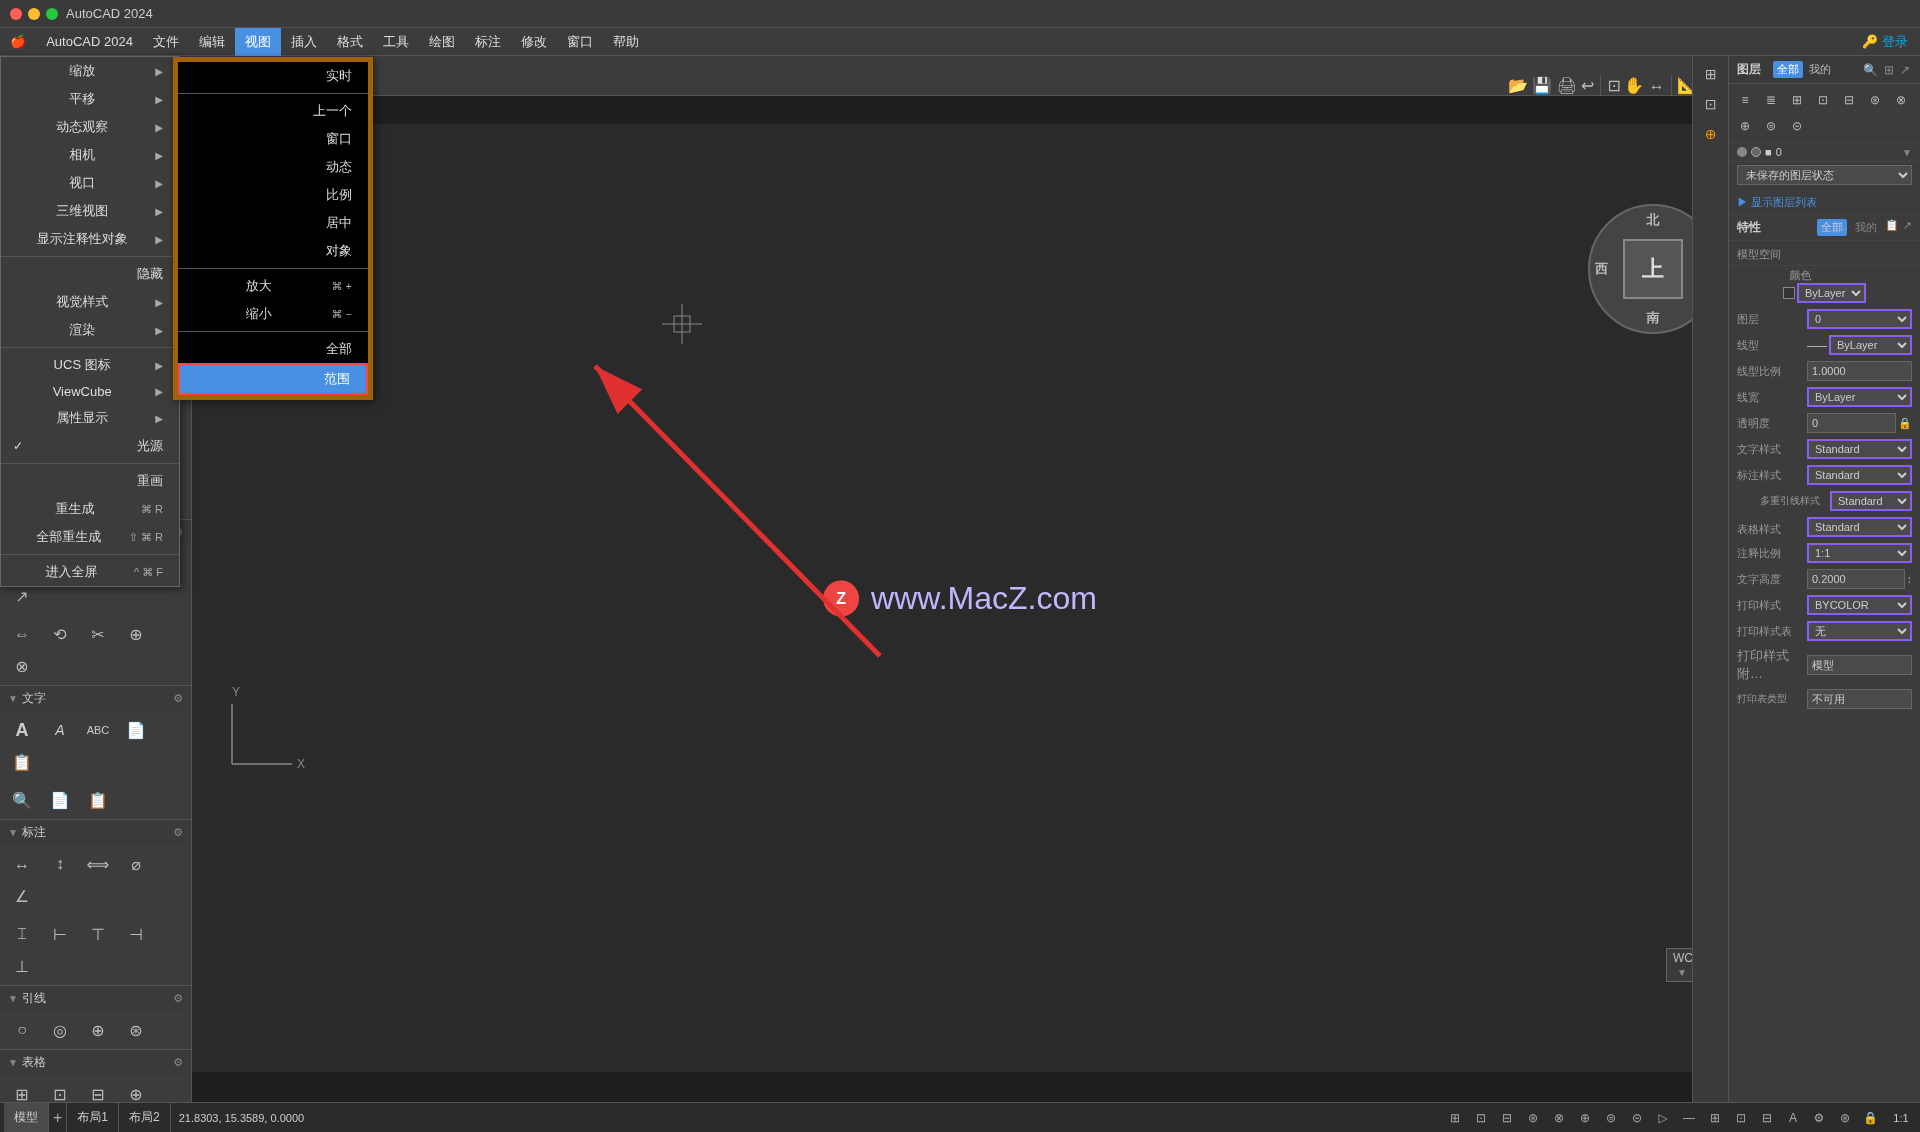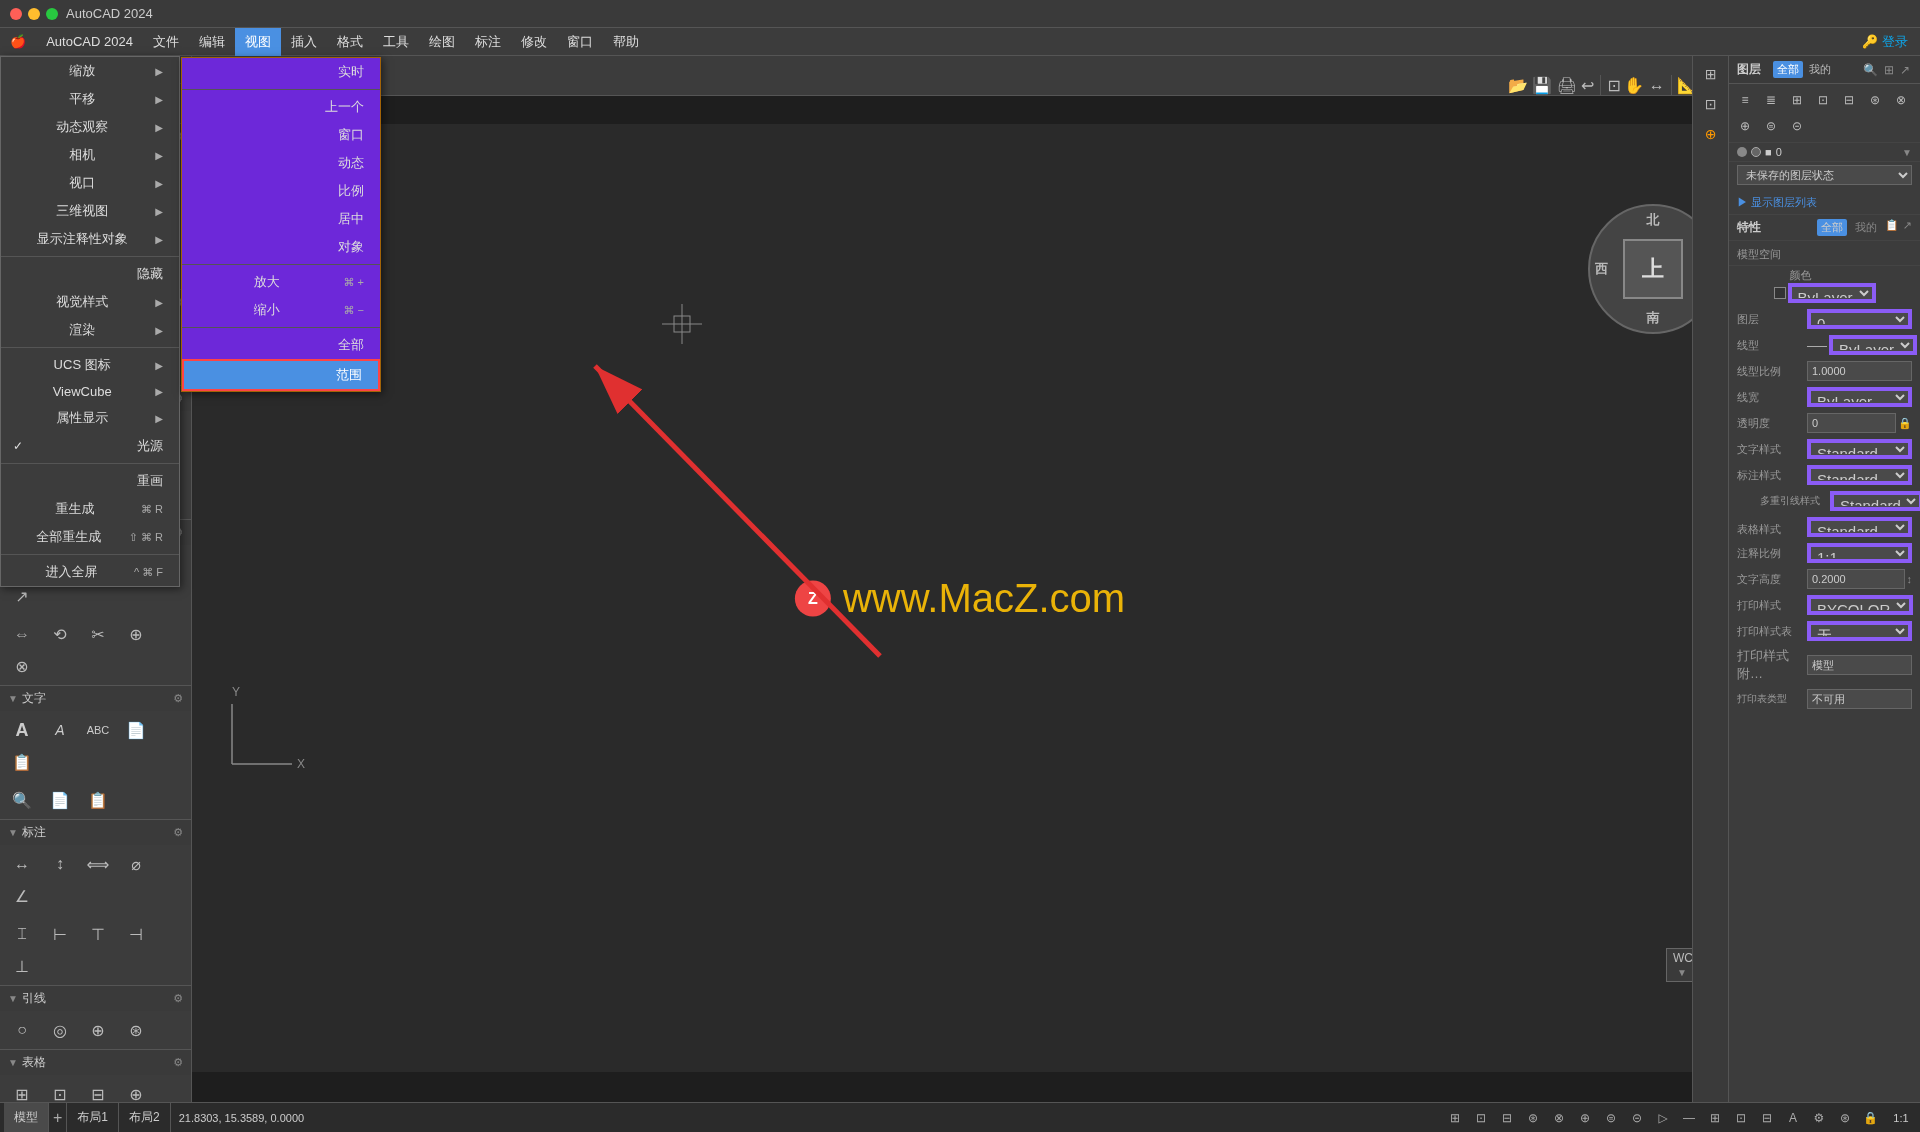--- a/index.html
+++ b/index.html
@@ -64,21 +64,21 @@
     }
     .watermark {
       position: absolute; top: 50%; left: 50%; transform: translate(-50%, -50%);
       display: flex; align-items: center; gap: 12px;
     }
     .watermark-logo {
       width: 36px; height: 36px; background: #e44; border-radius: 50%;
       display: flex; align-items: center; justify-content: center;
       color: white; font-weight: bold; font-size: 16px;
     }
-    .watermark-text { color: #eab308; font-size: 40px; font-weight: 300; }
+    .watermark-text { color: #c4b5fd; font-size: 32px; font-weight: 300; }
 
     
     .compass {
       position: absolute; top: 80px; right: 10px;
       width: 130px; height: 130px;
     }
     .compass-circle {
       width: 130px; height: 130px; border-radius: 50%;
       background: #444; border: 2px solid #666;
       display: flex; align-items: center; justify-content: center;
@@ -161,21 +161,21 @@
     .prop-row {
       display: flex; align-items: center; margin-bottom: 2px; min-height: 22px;
     }
     .prop-label { color: #999; font-size: 11px; width: 70px; flex-shrink: 0; }
     .prop-value {
       color: #ccc; font-size: 11px; flex: 1;
       background: #4a4a4a; border: 1px solid #666; padding: 1px 4px; height: 20px;
       display: flex; align-items: center;
     }
     .prop-select {
-      background: #4a4a4a; border: 4px solid #8b5cf6; color: #ccc; font-size: 15px;
+      background: #4a4a4a; border: 2px solid #8b5cf6; color: #ccc; font-size: 11px;
       flex: 1; padding: 1px 2px; height: 20px;
     }
 
     
     .dropdown-overlay {
       position: absolute; top: 56px; left: 0; right: 0; bottom: 0; z-index: 999;
     }
     .dropdown-menu {
       position: absolute; top: 0; left: 260px;
       background: #3c3c3c; border: 1px solid #666; min-width: 180px;
@@ -188,22 +188,22 @@
     }
     .dropdown-item.highlighted { background: #4a90e2; color: white; }
     .dropdown-item.has-sub::after { content: "▶"; font-size: 10px; margin-left: 20px; color: #aaa; }
     .dropdown-item .shortcut { color: #aaa; font-size: 11px; margin-left: 20px; }
     .dropdown-separator { height: 1px; background: #555; margin: 3px 0; }
     .dropdown-item.checked::before { content: "✓"; margin-right: 4px; font-size: 12px; }
     .dropdown-item:not(.checked)::before { content: ""; margin-right: 16px; }
 
     
     .submenu {
-      position: absolute; left: 180px; top: 0;
-      background: #6d28d9; border: 1px solid #a16207; min-width: 200px;
+      position: absolute; left: 172px; top: 0;
+      background: #000000; border: 5px solid #a16207; min-width: 200px;
       box-shadow: 2px 2px 8px rgba(0,0,0,0.5);
     }
 
     
     .arrow-annotation {
       position: absolute; z-index: 998; pointer-events: none;
     }
 
     
     .rp-icon-bar {

